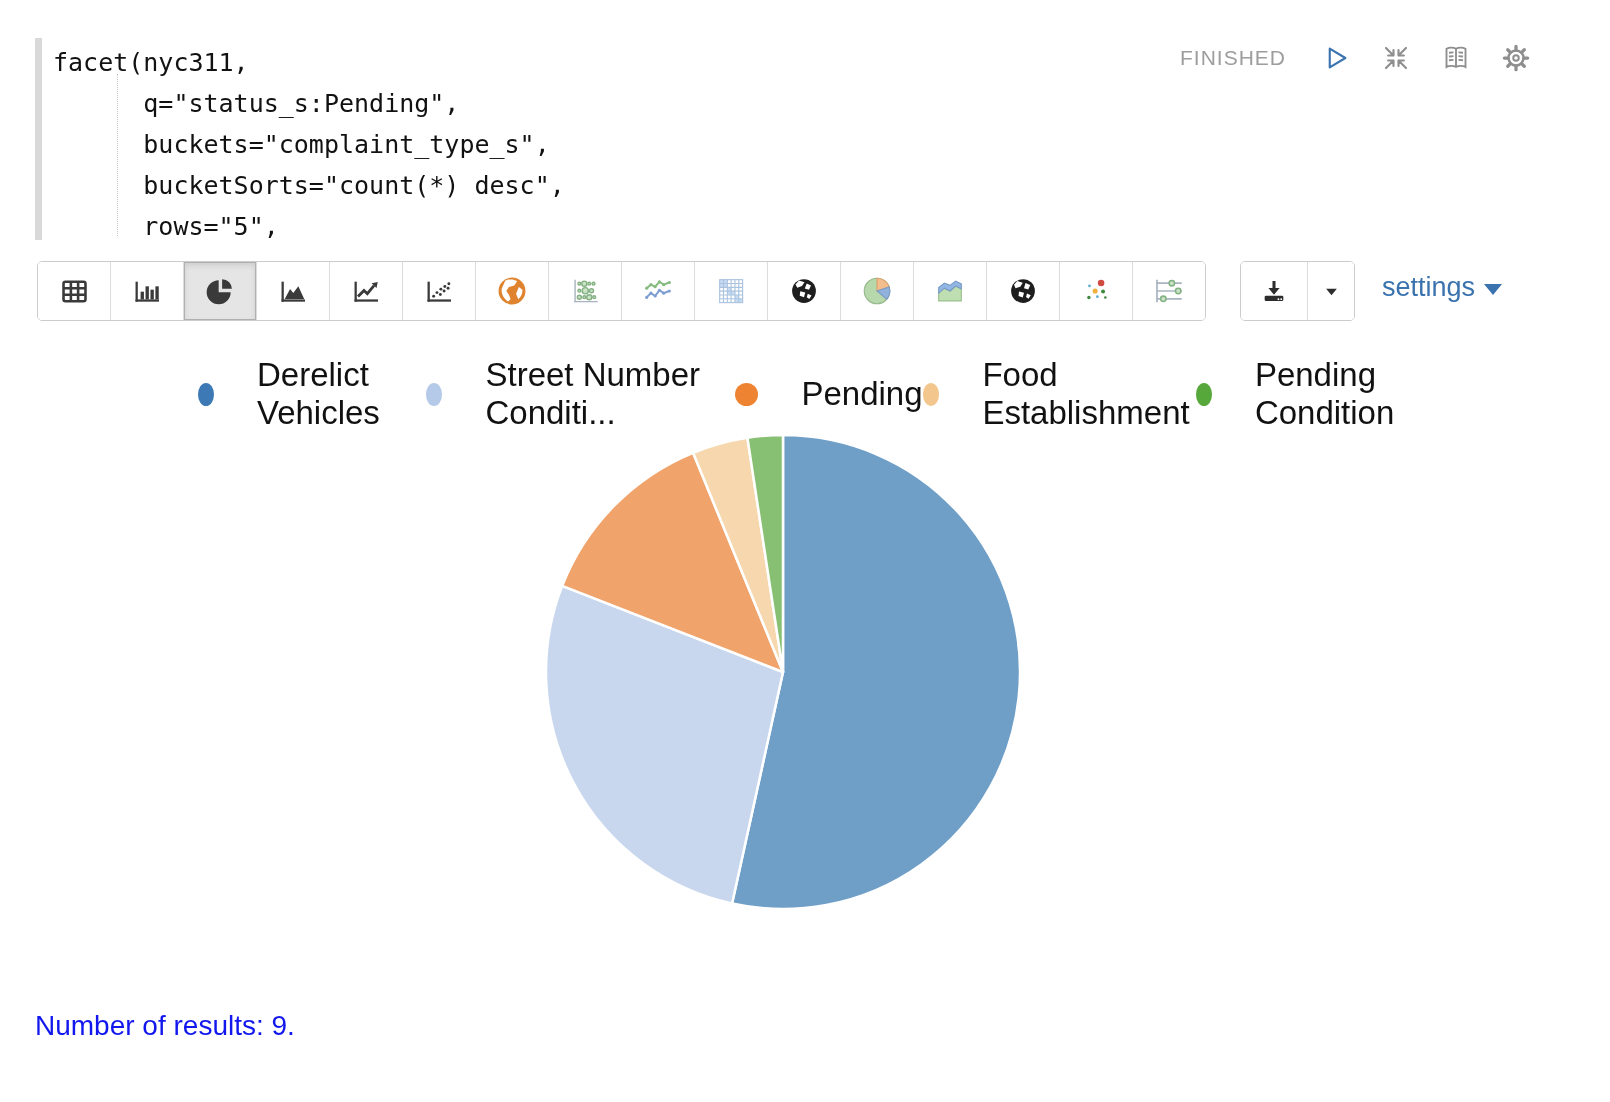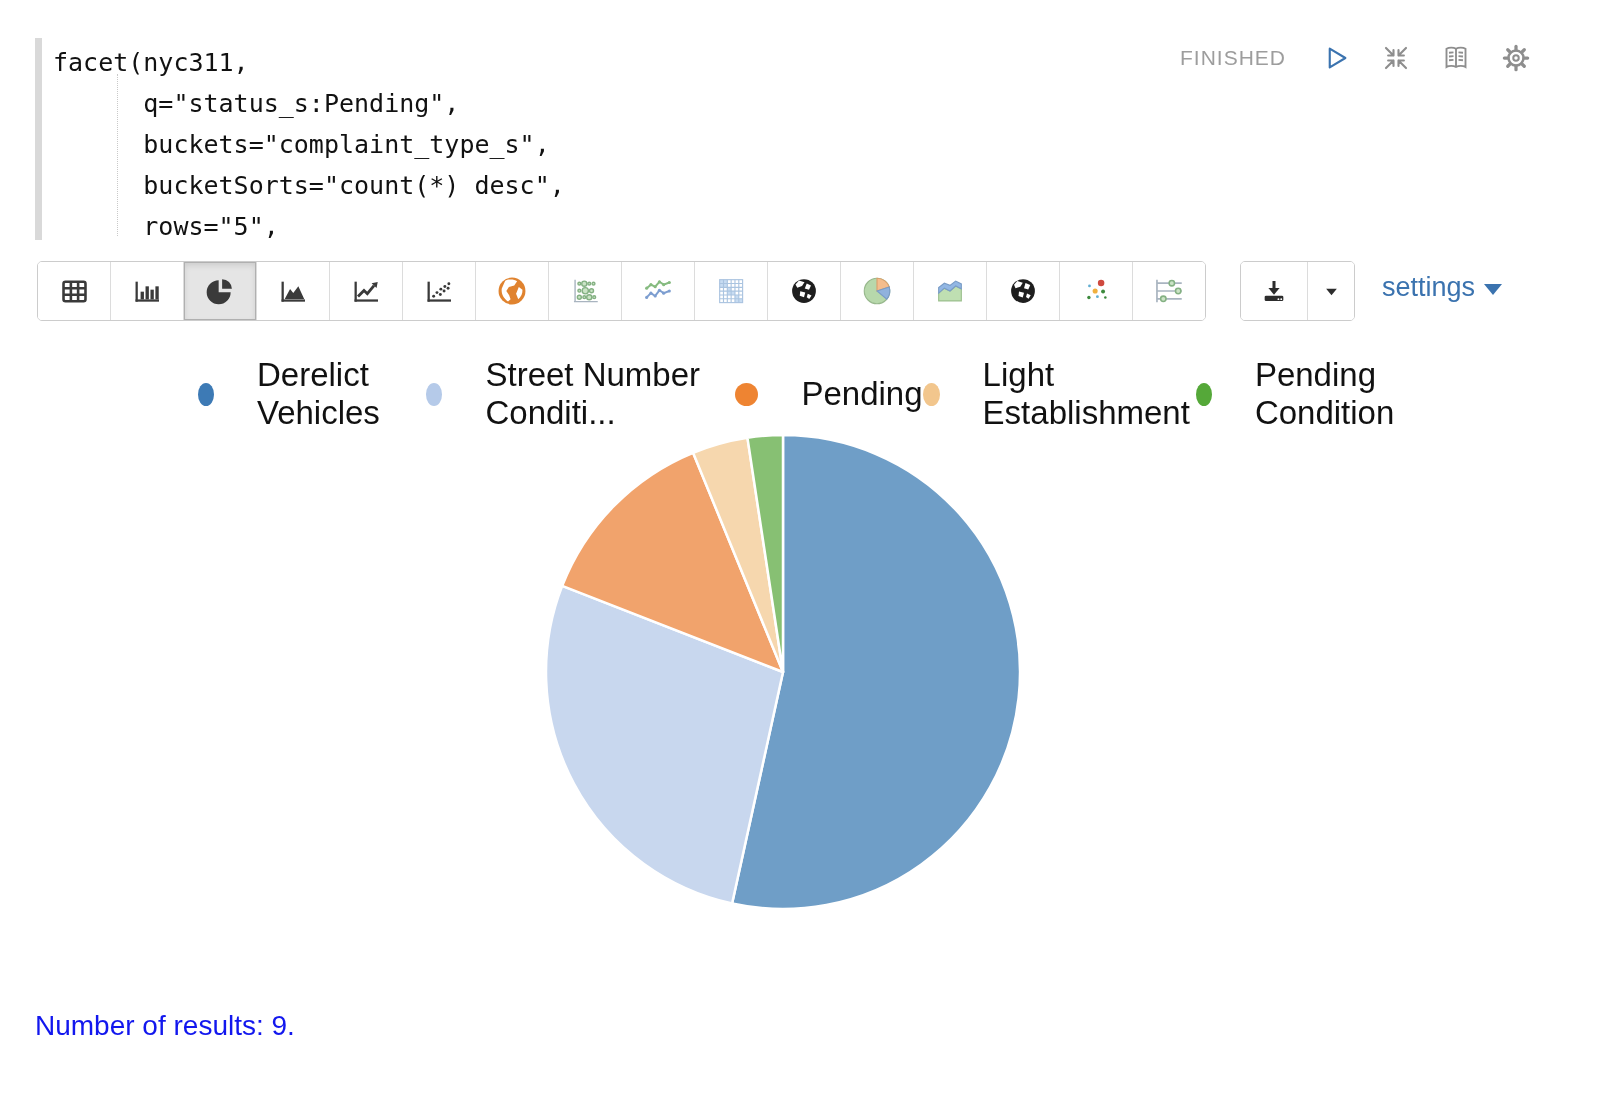--- a/index.html
+++ b/index.html
@@ -354,21 +354,21 @@
     <div class="legend-item">
       <span class="legend-dot" style="background-color: rgb(181, 202, 233);"></span>
       <span class="legend-label">Street Number Conditi...</span>
     </div>
     <div class="legend-item">
       <span class="legend-dot" style="background-color: rgb(238, 132, 50);"></span>
       <span class="legend-label">Pending</span>
     </div>
     <div class="legend-item">
       <span class="legend-dot" style="background-color: rgb(242, 198, 141);"></span>
-      <span class="legend-label">Light Establishment</span>
+      <span class="legend-label">Food Establishment</span>
     </div>
     <div class="legend-item">
       <span class="legend-dot" style="background-color: rgb(85, 168, 57);"></span>
       <span class="legend-label">Pending Condition</span>
     </div>
   </div>
 
   <svg id="pie-svg" class="pie-wrap" viewBox="0 0 480 480">
       <path d="M240,240 L240.00,3.00 A237,237 0 1,1 189.08,471.46 Z" fill="#6f9ec7" stroke="#ffffff" stroke-width="2.5" stroke-linejoin="round"></path>
       <path d="M240,240 L189.08,471.46 A237,237 0 0,1 19.20,153.88 Z" fill="#c8d7ee" stroke="#ffffff" stroke-width="2.5" stroke-linejoin="round"></path>

